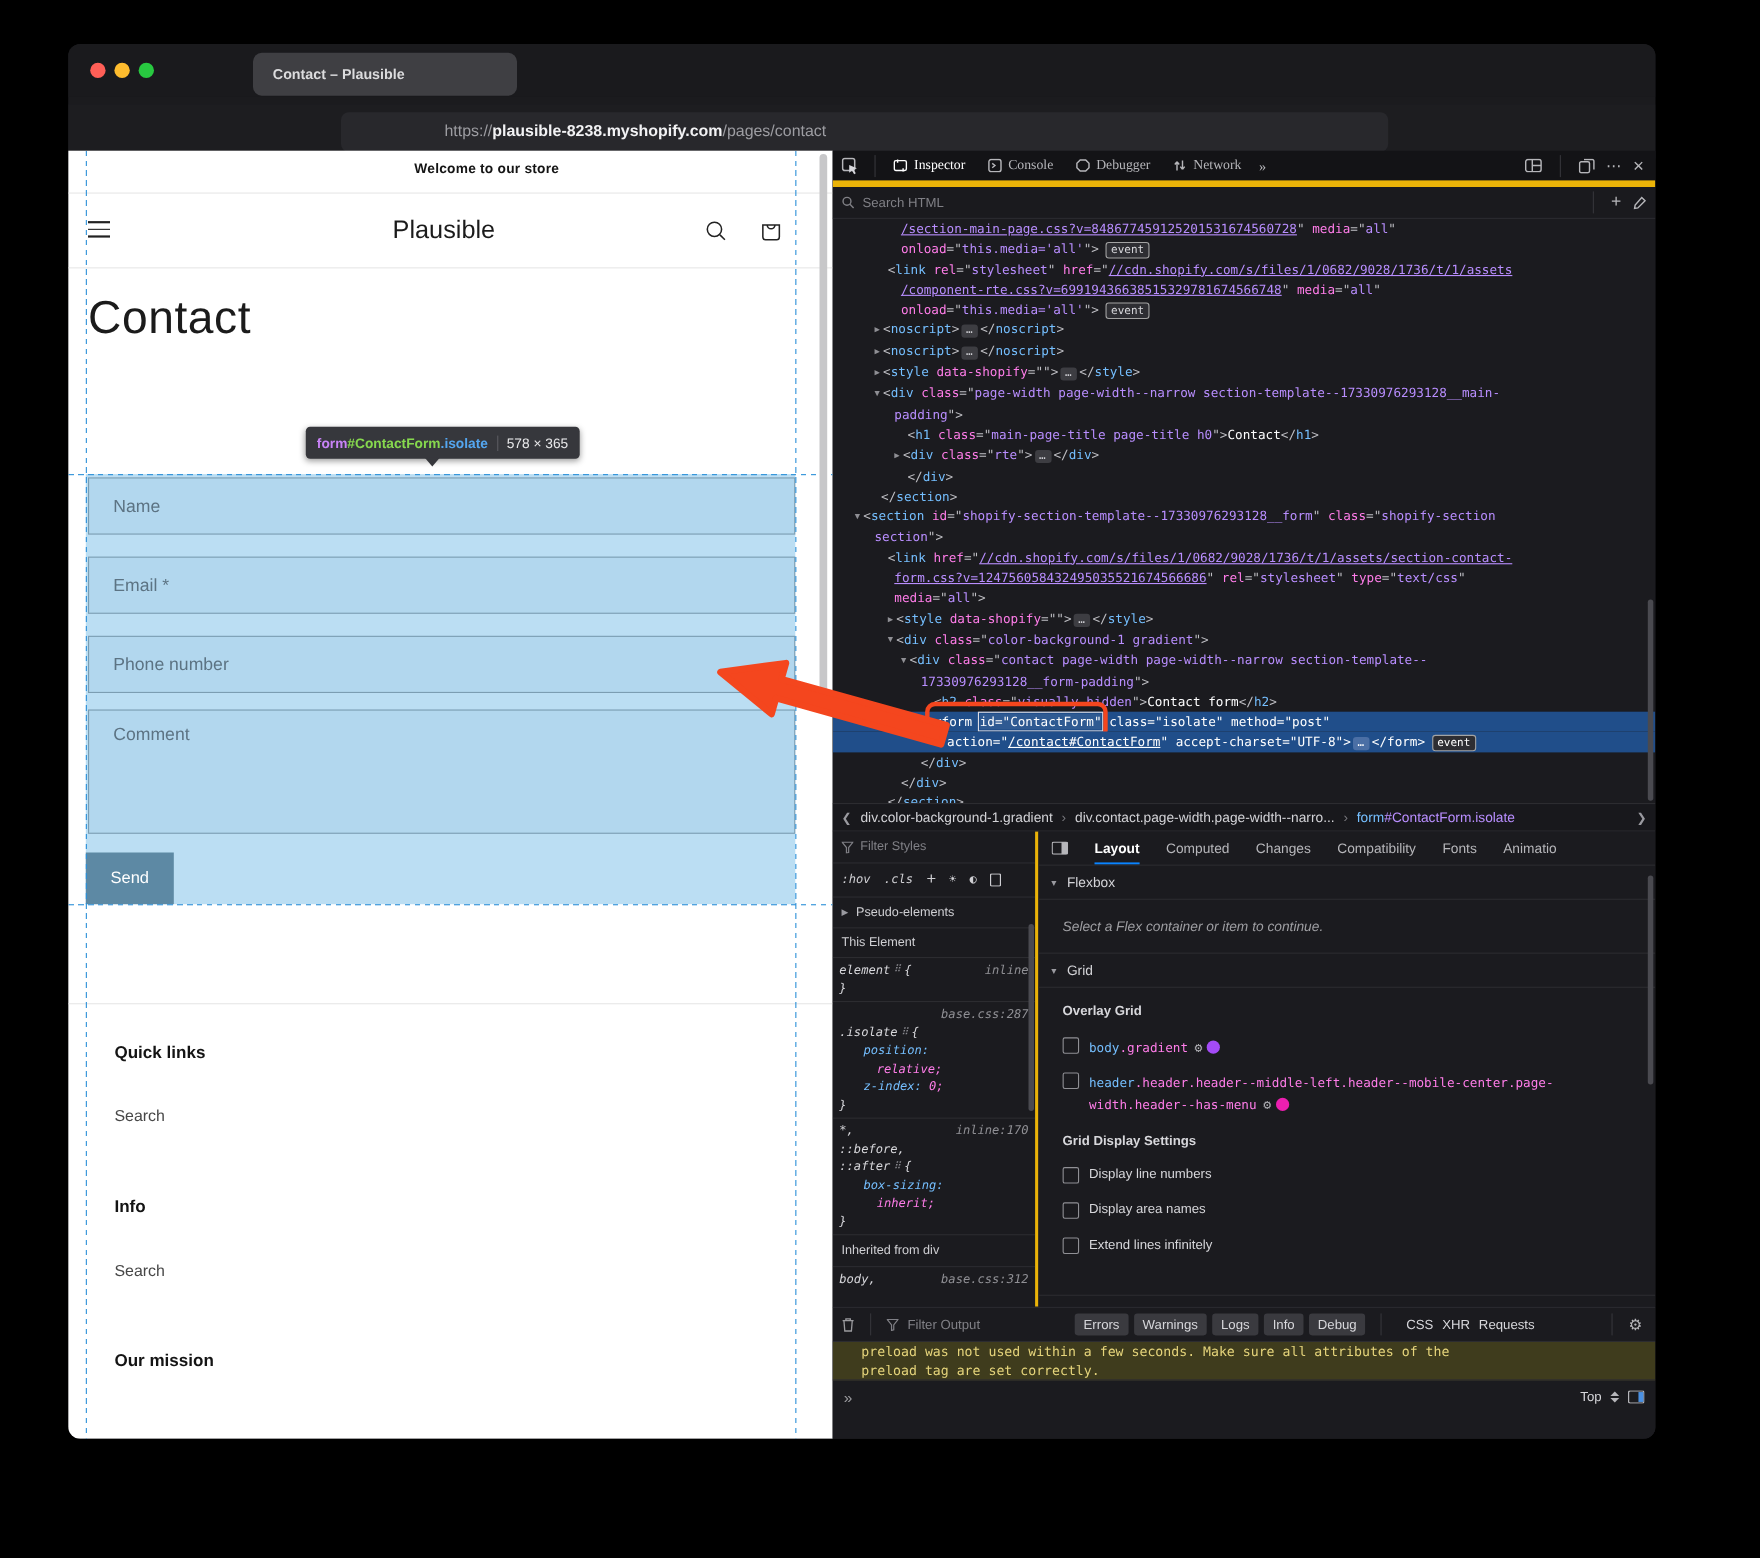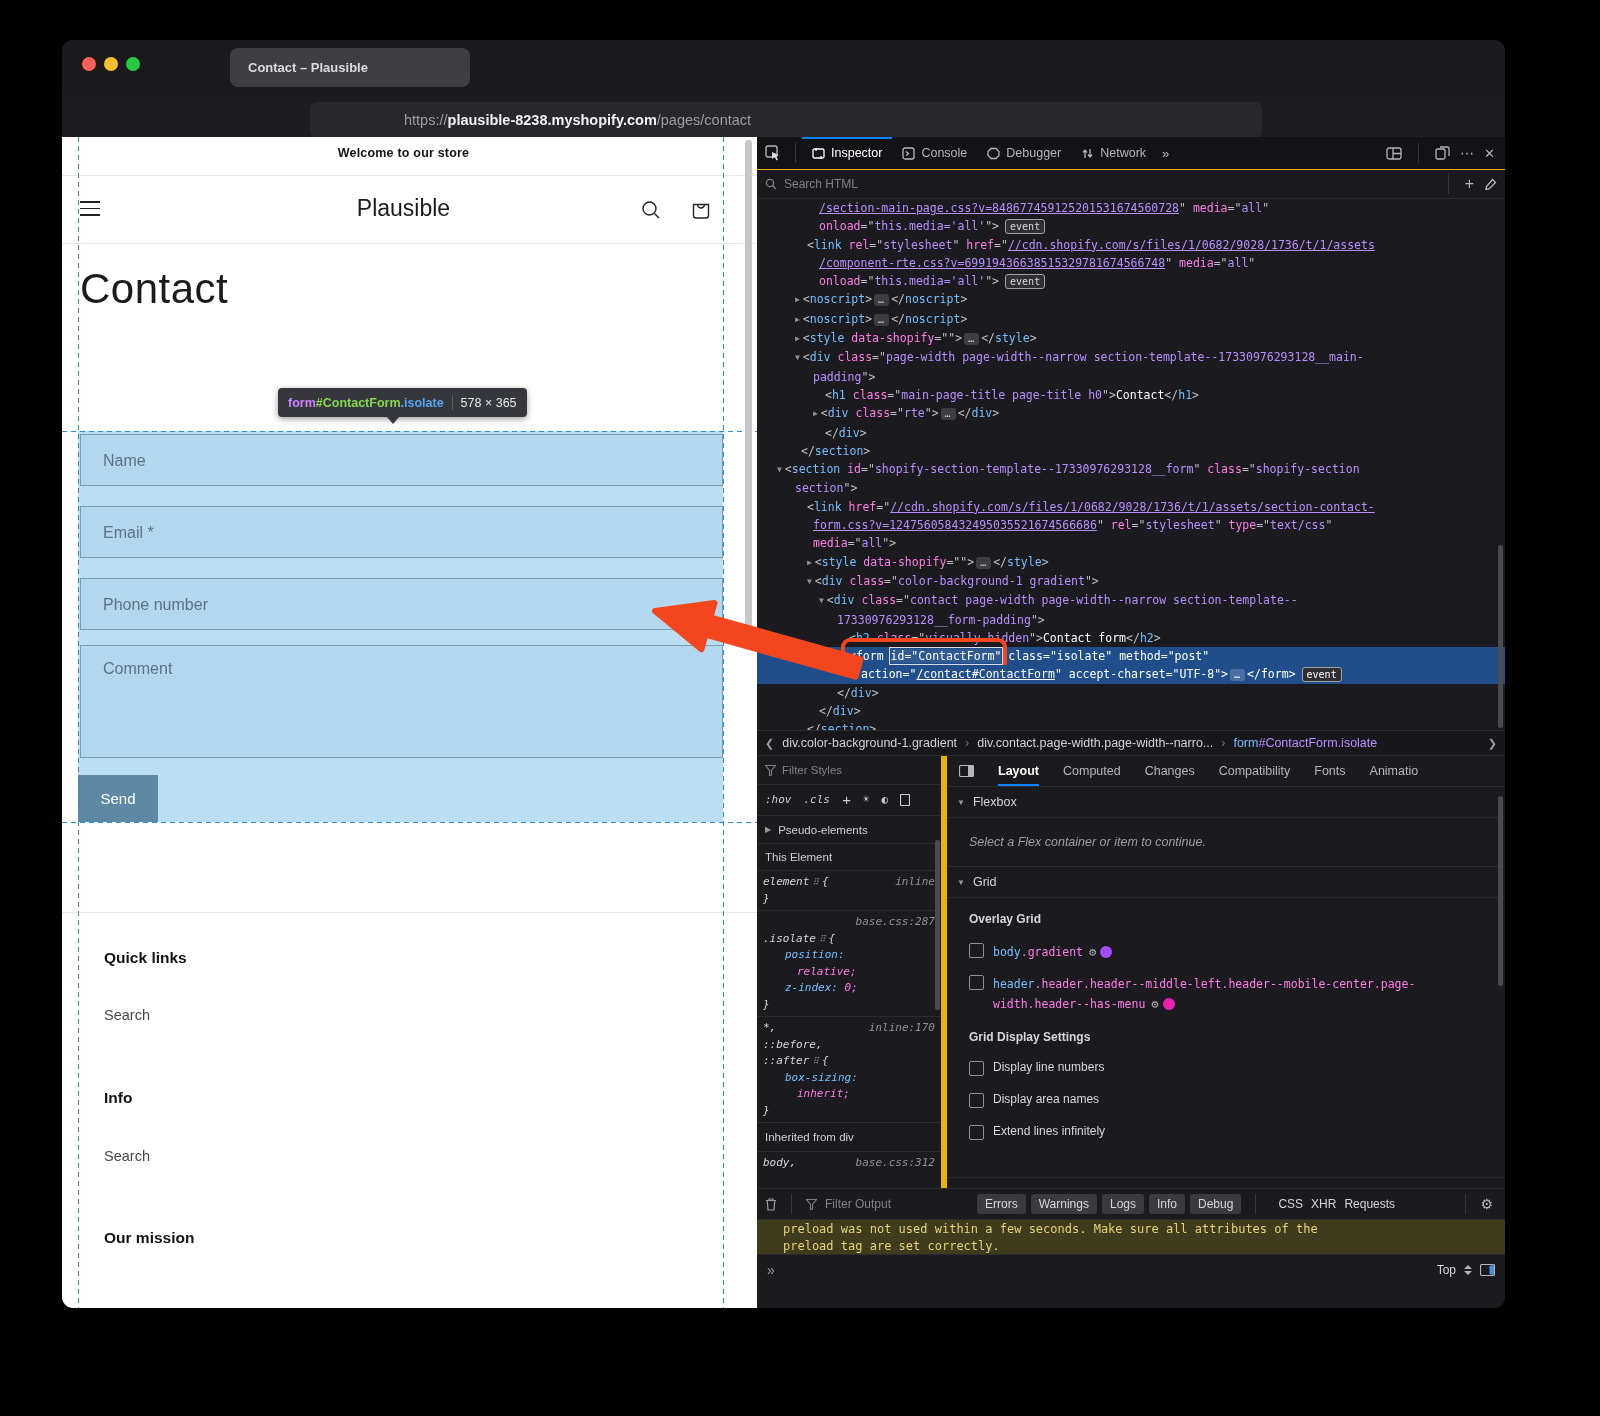--- a/index.html
+++ b/index.html
@@ -13,21 +13,21 @@
     display:flex;align-items:center;padding-left:18px;box-sizing:border-box;color:#dcdcde;font-size:13px;font-weight:600;}
   #urlrow{position:absolute;left:0;top:55px;width:100%;height:49px;background:#1d1d20;text-decoration:underline;}
   #urlpill{position:absolute;left:248px;top:7px;width:952px;height:36px;background:#28282c;border-radius:7px;
     display:flex;align-items:center;padding-left:94px;box-sizing:border-box;font-size:14.5px;color:#9d9da2;}
   #urlpill .host{color:#f2f2f4;font-weight:700;}
   
   #content{position:absolute;left:0;top:97px;width:100%;height:1171px;display:flex;}
   
   #pagecol{position:relative;width:695px;height:100%;background:#fff;overflow:hidden;flex:none;}
   .hairline{position:absolute;left:0;width:100%;height:1px;background:#e7e7e7;}
-  #announce{position:absolute;left:0;top:9px;width:683px;text-align:center;font-size:12.5px;font-weight:700;color:#141414;letter-spacing:.2px;}
+  #announce{position:absolute;left:0;top:9px;width:683px;text-align:center;font-size:12.5px;font-weight:700;color:#141414;letter-spacing:.2px;padding-left:39px;}
   #storetitle{position:absolute;left:0;top:58px;width:683px;text-align:center;font-size:23px;color:#1b1b1b;}
   #hamburger{position:absolute;left:18px;top:64px;width:20px;height:15px;}
   #hamburger span{display:block;height:1.6px;background:#222;margin-bottom:5px;}
   #pg-search{position:absolute;left:578px;top:62px;}
   #pg-bag{position:absolute;left:627px;top:61px;}
   #h1{position:absolute;left:18px;top:128px;font-size:42px;color:#1b1b1b;font-weight:400;letter-spacing:.5px;}
   
   #tooltip{position:absolute;left:216px;top:251px;height:29px;background:#36373c;border-radius:4px;z-index:6;
     display:flex;align-items:center;gap:8px;padding:0 10px;font-size:12.5px;box-shadow:0 2px 6px rgba(0,0,0,.4);}
   #tooltip::after{content:'';position:absolute;left:108px;bottom:-7px;border:7px solid transparent;border-bottom:none;border-top:8px solid #36373c;}
@@ -47,21 +47,21 @@
     background:repeating-linear-gradient(to bottom,#2a8fd8 0 5px,transparent 5px 9px);}
   .hguide{position:absolute;left:0;width:695px;height:1px;z-index:2;
     background:repeating-linear-gradient(to right,#2a8fd8 0 5px,transparent 5px 9px);}
   
   .foot-h{position:absolute;left:42px;font-size:15.5px;font-weight:600;color:#141414;}
   .foot-l{position:absolute;left:42px;font-size:14.5px;color:#474747;}
   #mission-p{position:absolute;left:42px;top:1128px;width:560px;font-size:15px;line-height:29px;color:#2e2e2e;}
   #pg-scroll{position:absolute;left:683px;top:3px;width:7px;height:490px;border-radius:4px;background:#c7c7c9;z-index:4;}
   
   #dtcol{position:relative;flex:1;height:100%;background:#1b1b1f;color:#b6b6ba;font-size:12px;overflow:hidden;}
-  #dt-toolbar{position:absolute;left:0;top:0;width:100%;height:33px;background:#131316;display:flex;align-items:center;box-sizing:border-box;border-bottom:1px solid #eab308;}
+  #dt-toolbar{position:absolute;left:0;top:0;width:100%;height:33px;background:#131316;display:flex;align-items:center;box-sizing:border-box;border-bottom:6px solid #eab308;font-family:Liberation Serif, serif;}
   .dt-sep{width:1px;height:20px;background:#36363a;margin:0 6px;}
   .dt-tab{position:relative;height:33px;display:flex;align-items:center;gap:6px;padding:0 10px;color:#b6b6ba;font-size:12.5px;}
   .dt-tab.active{color:#fff;}
   .dt-tab.active::before{content:'';position:absolute;left:0;top:0;width:100%;height:2px;background:#0a84ff;}
   #dt-toolbar .right{margin-left:auto;display:flex;align-items:center;gap:10px;padding-right:10px;color:#b6b6ba;}
   #dt-search{position:absolute;left:0;top:33px;width:100%;height:29px;background:#1a1a1e;display:flex;align-items:center;gap:7px;
     padding:0 8px;box-sizing:border-box;border-bottom:1px solid #2c2c30;color:#808086;}
   #dt-search .right{margin-left:auto;display:flex;align-items:center;gap:10px;}
   
   #tree{position:absolute;left:0;top:62px;width:100%;height:531px;font-family:"DejaVu Sans Mono",monospace;
@@ -79,21 +79,21 @@
   .ring::after{content:'';position:absolute;left:-8px;right:-6px;top:-9px;bottom:-8px;border:4px solid #f4461e;border-radius:9px;pointer-events:none;}
   .idbox{outline:1.5px solid #dcdce4;outline-offset:1px;background:rgba(255,255,255,.07);}
   
   #crumbs{position:absolute;left:0;top:593px;width:100%;height:26px;background:#18181c;border-top:1px solid #2c2c30;border-bottom:1px solid #2c2c30;
     display:flex;align-items:center;gap:8px;padding:0 8px;box-sizing:border-box;font-size:12.5px;color:#d2d2d6;}
   #crumbs .sep{color:#77777c;}
   #crumbs .fwd{margin-left:auto;color:#9a9aa0;}
   #crumbs .c3 .ct{color:#75bfff;} #crumbs .c3 .cr{color:#b98eff;}
   
   #panes{position:absolute;left:0;top:619px;width:100%;height:432px;display:flex;}
-  #stylespane{position:relative;width:184px;height:100%;background:#1b1b1f;border-right:6px solid #eab308;flex:none;overflow:hidden;
+  #stylespane{position:relative;width:184px;height:100%;background:#1b1b1f;border-right:3px solid #eab308;flex:none;overflow:hidden;
     font-size:11.5px;}
   .sp-row{display:flex;align-items:center;gap:6px;padding:0 8px;border-bottom:1px solid #2c2c30;color:#808086;}
   .sp-mono{font-family:"DejaVu Sans Mono",monospace;font-size:11px;line-height:16.5px;color:#d7d7db;font-style:italic;}
   .sp-rule{padding:3px 6px;border-bottom:1px solid #2c2c30;}
   .sp-rule .ln{display:flex;white-space:pre;}
   .src{margin-left:auto;color:#909095;}
   .prop{color:#75bfff;} .pval{color:#ff7de9;} .gridicon{color:#8a8a90;font-size:9px;margin:0 3px;}
   .ind1{padding-left:22px;} .ind2{padding-left:34px;}
   .sp-head{padding:0 8px;display:flex;align-items:center;border-bottom:1px solid #2c2c30;color:#cfcfd3;}
   

